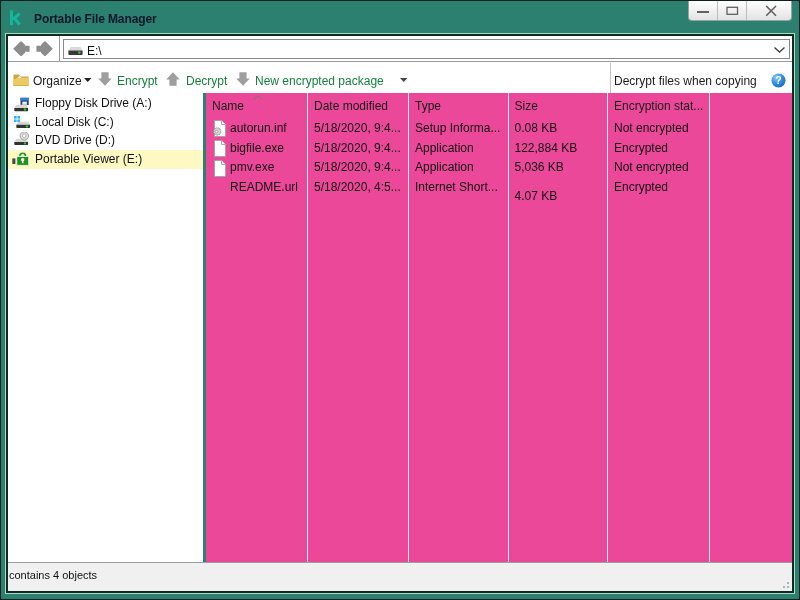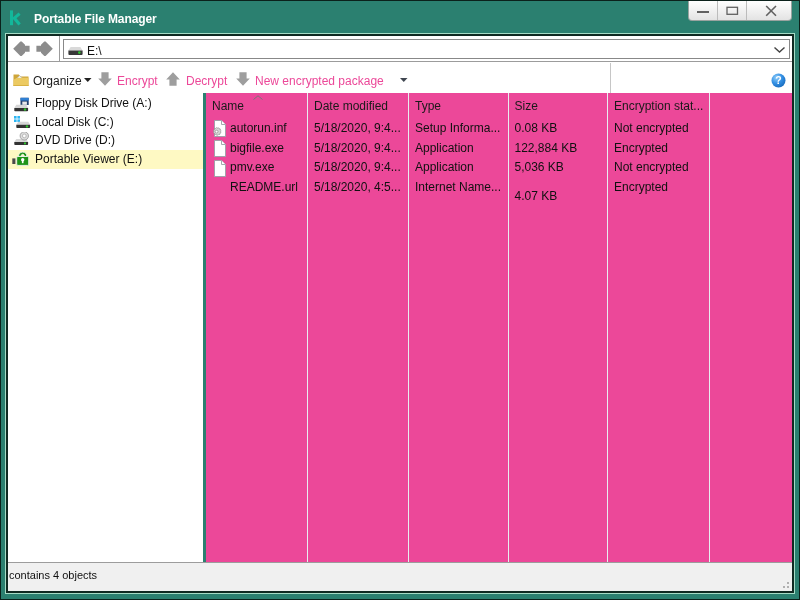--- a/index.html
+++ b/index.html
@@ -1,41 +1,41 @@
 <!DOCTYPE html>
 <html><head>
 <meta charset="utf-8">
 <style>
   html,body{margin:0;padding:0}
   body{width:800px;height:600px;position:relative;overflow:hidden;
        font-family:"Liberation Sans",sans-serif;background:#2b8070;}
   .outeredge{position:absolute;left:0;top:0;right:0;bottom:0;border:1px solid #0b211b;z-index:60;pointer-events:none}
   
-  .titletext{position:absolute;left:34px;top:11.5px;font-size:12px;font-weight:bold;color:#ffffff;z-index:5;letter-spacing:-0.1px}
+  .titletext{position:absolute;left:34px;top:11.5px;font-size:12px;font-weight:bold;color:#0f172a;z-index:5;letter-spacing:-0.1px}
   
   .btns{position:absolute;left:688px;top:1px;width:104px;height:20px;z-index:6;display:flex;
         background:linear-gradient(#ffffff,#e3e3e3);border:1px solid #9aa3a0;border-top:none;
         border-radius:0 0 4px 4px;box-sizing:border-box}
   .btn{position:relative;height:100%}
   .btn + .btn{border-left:1px solid #bcbcbc}
   .b-min{width:28px}.b-max{width:28px}.b-close{flex:1}
   
   .win{position:absolute;left:6px;top:34px;right:6px;bottom:7px;background:#fff;
        border:2px solid #102a22;outline:1px solid #a5dcc6}
   .win *{box-sizing:border-box}
   .abs{position:absolute}
   
   .addr{position:absolute;left:0;top:0;right:0;height:25.5px;border-bottom:1px solid #9c9c9c;background:#fff}
   .arrowbox{position:absolute;left:0;top:0;width:52px;height:25px;border-right:1px solid #9c9c9c}
   .combo{position:absolute;left:55px;top:2.5px;right:2px;height:20px;border:1px solid #888}
   .combotext{position:absolute;left:23px;top:4.5px;font-size:12px;color:#111}
   
   .tools{position:absolute;left:0;top:26.5px;right:0;height:31px;border-bottom:1px solid #a0a0a0;background:#fff}
   .ttext{position:absolute;top:11px;font-size:12px;line-height:14px;white-space:nowrap}
-  .grey{color:#ec4899}
+  .grey{color:#15803d}
   .dark{color:#1a1a1a}
   .tsep{position:absolute;left:602px;top:0;bottom:0;width:1px;background:#c6c6c6}
   
   .panes{position:absolute;left:0;top:57px;right:0;bottom:23px;background:#fff}
   .lpane{position:absolute;left:0;top:0;width:195px;bottom:0;background:#fff}
   .splitter{position:absolute;left:195px;top:0;width:3px;bottom:0;background:#2b8070}
   .rpane{position:absolute;left:198px;top:0;right:0;bottom:0;background:#ec4899}
   .drow{position:absolute;left:0;height:19px;width:100%}
   .drow .txt{position:absolute;left:27px;top:3px;font-size:12px;color:#111;line-height:13px;white-space:nowrap}
   .drow .ic{position:absolute;left:5px;top:1px}
@@ -117,20 +117,21 @@
       </svg>
       <div class="ttext grey" style="left:178px">Decrypt</div>
       <svg class="abs" style="left:228px;top:9px" width="14" height="14" viewBox="0 0 14 14">
         <path d="M3.4 0.3 H10.6 V6.4 H13.8 L7 13.8 L0.2 6.4 H3.4 Z" fill="#9e9e9e"></path>
       </svg>
       <div class="ttext grey" style="left:247px">New encrypted package</div>
       <svg class="abs" style="left:392px;top:15.3px" width="7.5" height="4" viewBox="0 0 7.5 4">
         <path d="M0 0 L7.5 0 L3.75 4 Z" fill="#3f4650"></path>
       </svg>
       <div class="tsep"></div>
+      <div class="ttext dark" style="left:606px">Decrypt files when copying</div>
       <svg class="abs" style="left:763px;top:10.5px" width="15" height="15" viewBox="0 0 15 15">
         <defs>
           <radialGradient id="hg" cx="0.35" cy="0.3" r="0.9">
           <stop offset="0" stop-color="#8ecdf9"></stop>
             <stop offset="0.45" stop-color="#3490e4"></stop>
             <stop offset="1" stop-color="#0d5cad"></stop>
         </radialGradient>
         </defs>
         <circle cx="7.5" cy="7.5" r="7" fill="url(#hg)"></circle>
         <text x="7.5" y="11.4" font-size="10.5" font-weight="bold" fill="#fff" text-anchor="middle" font-family="Liberation Sans">?</text>
@@ -229,21 +230,21 @@
           <path d="M9.5 0.5 v4 h4" fill="#fff" stroke="#9aa0a6" stroke-width="0.9"></path>
         </svg>
         <div class="cell" style="left:24px;top:68px">pmv.exe</div>
         <div class="cell" style="left:108px;top:68px">5/18/2020, 9:4...</div>
         <div class="cell" style="left:209px;top:68px">Application</div>
         <div class="cell" style="left:308.5px;top:68px">5,036 KB</div>
         <div class="cell" style="left:408px;top:68px">Not encrypted</div>
 
         <div class="cell" style="left:24px;top:87.5px">README.url</div>
         <div class="cell" style="left:108px;top:87.5px">5/18/2020, 4:5...</div>
-        <div class="cell" style="left:209px;top:87.5px">Internet Name...</div>
+        <div class="cell" style="left:209px;top:87.5px">Internet Short...</div>
         <div class="cell" style="left:308.5px;top:97px">4.07 KB</div>
         <div class="cell" style="left:408px;top:87.5px">Encrypted</div>
       </div>
     </div>
 
     <div class="status">
       <div class="stext">contains 4 objects</div>
       <svg class="abs" style="right:1px;bottom:1px" width="12" height="12">
         <g fill="#b0b0b0">
           <rect x="8" y="8" width="2" height="2"></rect>

